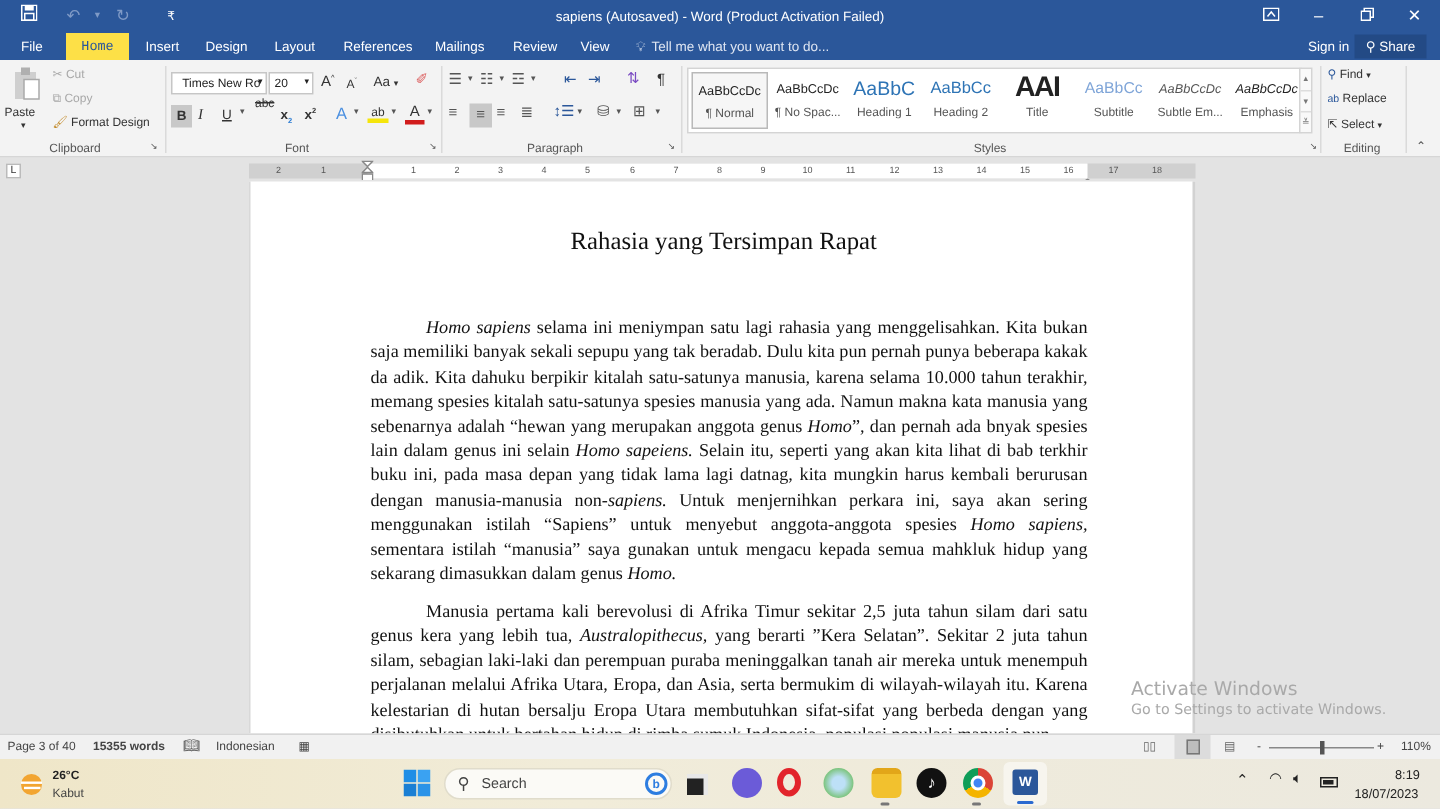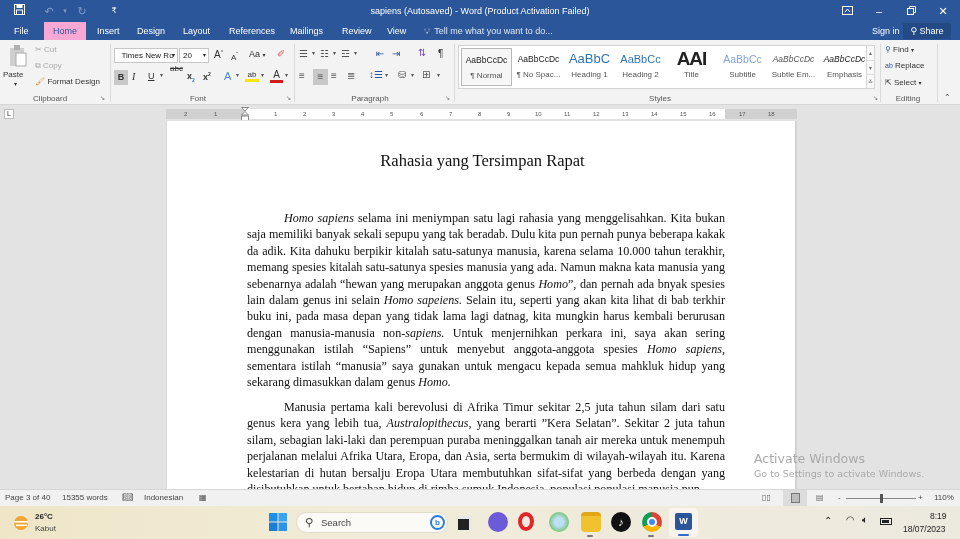--- a/index.html
+++ b/index.html
@@ -6,21 +6,21 @@
   html, body { width: 960px; height: 539px; overflow: hidden; background: #e3e3e3; font-family: "Liberation Sans", "DejaVu Sans", sans-serif; }
   .abs { position: absolute; }
   
   #titlebar { position: absolute; left: 0; top: 0; width: 960px; height: 22px; background: #2b579a; color: #fff; font-size: 9px; }
   #titlebar .title { position: absolute; left: 0; right: 0; top: 6px; text-align: center; font-size: 9px; }
   .tb-icon { position: absolute; top: 3px; height: 16px; width: 18px; color: #fff; font-size: 11px; text-align: center; line-height: 16px; }
   .tb-icon.dim { color: #7f9ac6; }
   
   #tabrow { position: absolute; left: 0; top: 22px; width: 960px; height: 18px; background: #2b579a; color: #fff; font-size: 9px; }
   .tab { position: absolute; top: 0; height: 18px; line-height: 18px; padding: 0 7px; color: #fff; font-size: 9px; }
-  .tab.active { background: #f9a8d4; color: #2b579a; }
+  .tab.active { background: #fde047; color: #2b579a; font-family: Liberation Mono, monospace; }
   .tellme { position: absolute; left: 424px; top: 0; line-height: 18px; font-size: 9px; color: #dfe6f2; }
   .signin { position: absolute; left: 872px; top: 0; line-height: 18px; font-size: 9px; }
   .share { position: absolute; left: 903px; top: 1px; height: 16px; width: 48px; background: #234a85; line-height: 16px; font-size: 9px; text-align: center; }
   
   #ribbon { position: absolute; left: 0; top: 40px; width: 960px; height: 65px; background: #f3f3f3; border-bottom: 1px solid #d6d6d6; font-size: 8px; color: #444; }
   .grp-label { position: absolute; top: 54px; font-size: 8px; color: #555; text-align: center; }
   .sep { position: absolute; top: 4px; width: 1px; height: 58px; background: #dadada; }
   .rbtn { position: absolute; font-size: 8px; color: #333; white-space: nowrap; }
   .rbtn.dim { color: #a8a8a8; }
   .box { position: absolute; background: #fff; border: 1px solid #c6c6c6; font-size: 8px; color: #222; line-height: 13px; padding-left: 3px; }
@@ -276,21 +276,21 @@
   </div>
 </div>
 
 <div class="activate">
   <div class="l1">Activate Windows</div>
   <div class="l2">Go to Settings to activate Windows.</div>
 </div>
 
 <div id="statusbar">
   <div class="sb-item" style="left:5px;">Page 3 of 40</div>
-  <div class="sb-item" style="left:62px;">15355 words</div>
+  <div class="sb-item" style="left:62px;font-weight:bold;">15355 words</div>
   <div class="sb-item" style="left:122px; font-size:9px; top:2px;">📖︎</div>
   <div class="sb-item" style="left:144px;">Indonesian</div>
   <div class="sb-item" style="left:199px;">▦</div>
   <div class="sb-item" style="left:762px; color:#666;">▯▯</div>
   <div class="abs" style="left:783px; top:0; width:24px; height:16px; background:#dcdcdc;">
     <div style="margin:3px auto 0; width:9px; height:10px; border:1px solid #777; background:#bdbdbd;"></div>
   </div>
   <div class="sb-item" style="left:816px; color:#666;">▤</div>
   <div class="sb-item" style="left:838px;">-</div>
   <div class="abs" style="left:846px; top:8px; width:70px; height:1px; background:#888;"></div>

